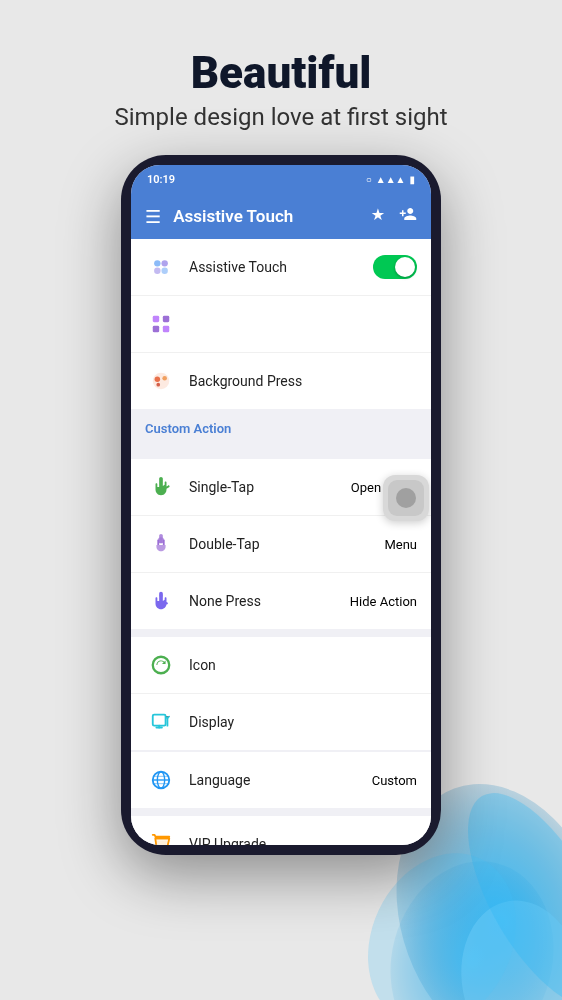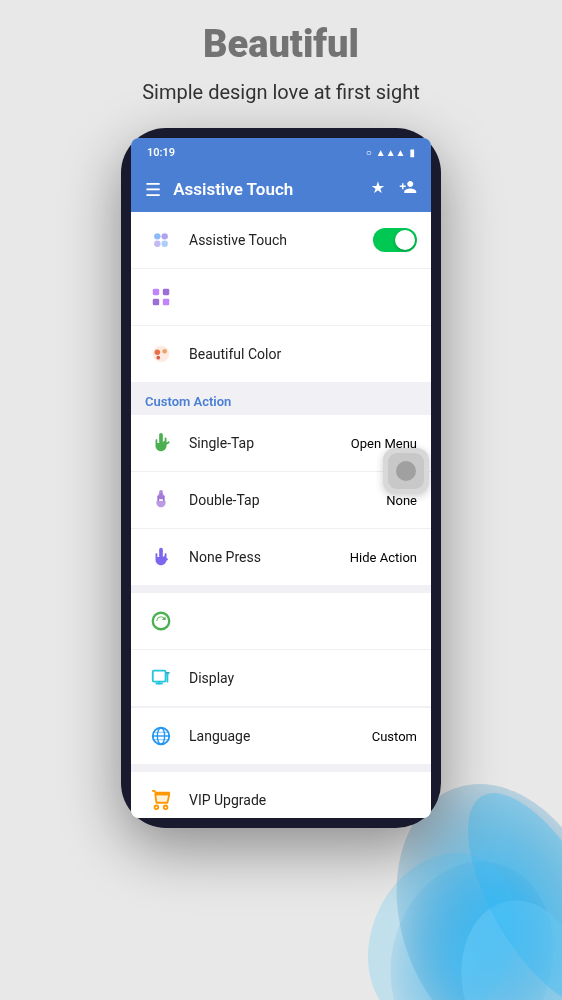--- a/index.html
+++ b/index.html
@@ -10,32 +10,32 @@
       background: #e8e8e8;
       font-family: -apple-system, BlinkMacSystemFont, 'Segoe UI', Roboto, sans-serif;
       display: flex;
       flex-direction: column;
       align-items: center;
       overflow: hidden;
       position: relative;
     }
 
     .page-title {
-      font-size: 38px;
+      font-size: 44px;
       font-weight: 900;
-      color: #737373;
-      margin-top: 22px;
+      color: #0f172a;
+      margin-top: 47px;
       text-align: center;
     }
 
     .page-subtitle {
-      font-size: 20px;
+      font-size: 24px;
       font-weight: 400;
       color: #333;
-      margin-top: 14px;
+      margin-top: 4px;
       text-align: center;
     }
 
     .phone-wrapper {
       position: relative;
       z-index: 1;
       margin-top: 24px;
     }
 
     .phone-frame {
@@ -45,21 +45,21 @@
       border-radius: 45px;
       padding: 10px;
       box-shadow: 0 20px 60px rgba(0,0,0,0.4);
       position: relative;
     }
 
     .phone-screen {
       width: 100%;
       height: 100%;
       background: #f0f0f5;
-      border-radius: 8px;
+      border-radius: 29px;
       overflow: hidden;
       position: relative;
       display: flex;
       flex-direction: column;
     }
 
     
     .status-bar {
       background: #4a7fd4;
       height: 28px;
@@ -220,21 +220,21 @@
       background: white;
       border-radius: 50%;
       position: absolute;
       top: 2px;
       right: 2px;
       box-shadow: 0 1px 3px rgba(0,0,0,0.3);
     }
 
     
     .section-label {
-      padding: 10px 14px 6px;
+      padding: 10px 14px 23px;
       font-size: 13px;
       font-weight: 600;
       color: #4a7fd4;
       background: #f0f0f5;
     }
 
     
     .svg-icon {
       width: 22px;
       height: 22px;
@@ -312,21 +312,21 @@
 
           <div class="menu-item">
             <div class="menu-icon-wrap">
               <svg class="svg-icon" viewBox="0 0 24 24">
                 <circle cx="12" cy="12" r="9" fill="#f7b89a" opacity="0.3"></circle>
                 <circle cx="8" cy="10" r="3" fill="#e8704a"></circle>
                 <circle cx="16" cy="9" r="2.5" fill="#f0a060"></circle>
                 <circle cx="9" cy="16" r="2" fill="#d4604a"></circle>
               </svg>
             </div>
-            <span class="menu-label">Beautiful Color</span>
+            <span class="menu-label">Background Press</span>
           </div>
         </div>
 
         <div class="section-label">Custom Action</div>
 
         <div class="menu-section">
 
           <div class="menu-item">
             <div class="menu-icon-wrap">
               <svg class="svg-icon" viewBox="0 0 24 24">
@@ -340,21 +340,21 @@
           <div class="menu-item">
             <div class="menu-icon-wrap">
               <svg class="svg-icon" viewBox="0 0 24 24">
                 <circle cx="12" cy="8" r="3.5" fill="#9c6fd6" opacity="0.6"></circle>
                 <path d="M10 3c0-1.1.9-2 2-2s2 .9 2 2v7c0 .55-.45 1-1 1h-2c-.55 0-1-.45-1-1V3z" fill="#9c6fd6" opacity="0.8"></path>
                 <path d="M8 8c0-.55.45-1 1-1s1 .45 1 1v5H8V8zm6 0c0-.55.45-1 1-1s1 .45 1 1v5h-2V8z" fill="#9c6fd6"></path>
                 <path d="M7 13h10v2c0 2.76-2.24 5-5 5s-5-2.24-5-5v-2z" fill="#9c6fd6" opacity="0.7"></path>
               </svg>
             </div>
             <span class="menu-label">Double-Tap</span>
-            <span class="menu-value">None</span>
+            <span class="menu-value">Menu</span>
           </div>
 
           <div class="menu-item">
             <div class="menu-icon-wrap">
               <svg class="svg-icon" viewBox="0 0 24 24">
                 <circle cx="12" cy="6" r="2" fill="#7b68ee" opacity="0.5"></circle>
                 <path d="M10 4c0-1.1.9-2 2-2s2 .9 2 2v8l2-1.5V9c0-.55.45-1 1-1s1 .45 1 1v4l1 .7c.55.4.7 1.15.3 1.7-.4.55-1.15.7-1.7.3L18 14v1c0 3.3-2.7 6-6 6s-6-2.7-6-6V9c0-.55.45-1 1-1s1 .45 1 1v3h2V4z" fill="#7b68ee"></path>
               </svg>
             </div>
             <span class="menu-label">None Press</span>
@@ -364,20 +364,21 @@
 
         <div class="menu-section" style="margin-top:8px;">
 
           <div class="menu-item">
             <div class="menu-icon-wrap">
               <svg class="svg-icon" viewBox="0 0 24 24">
                 <circle cx="12" cy="12" r="9" fill="none" stroke="#4caf50" stroke-width="2.5"></circle>
                 <path d="M8 12c0-2.21 1.79-4 4-4 1.1 0 2.1.45 2.83 1.17L13 11h4V7l-1.41 1.41C14.55 7.53 13.33 7 12 7c-2.76 0-5 2.24-5 5h1z" fill="#4caf50"></path>
               </svg>
             </div>
+            <span class="menu-label">Icon</span>
           </div>
 
           <div class="menu-item">
             <div class="menu-icon-wrap">
               <svg class="svg-icon" viewBox="0 0 24 24">
                 <rect x="3" y="4" width="14" height="12" rx="1.5" fill="none" stroke="#26c6da" stroke-width="2"></rect>
                 <path d="M7 18h6" stroke="#26c6da" stroke-width="2" stroke-linecap="round"></path>
                 <path d="M10 16v2" stroke="#26c6da" stroke-width="2" stroke-linecap="round"></path>
                 <path d="M19 8v8" stroke="#26c6da" stroke-width="2" stroke-linecap="round"></path>
                 <path d="M17 6l2 2 2-2" stroke="#26c6da" stroke-width="1.5" stroke-linecap="round" stroke-linejoin="round"></path>

